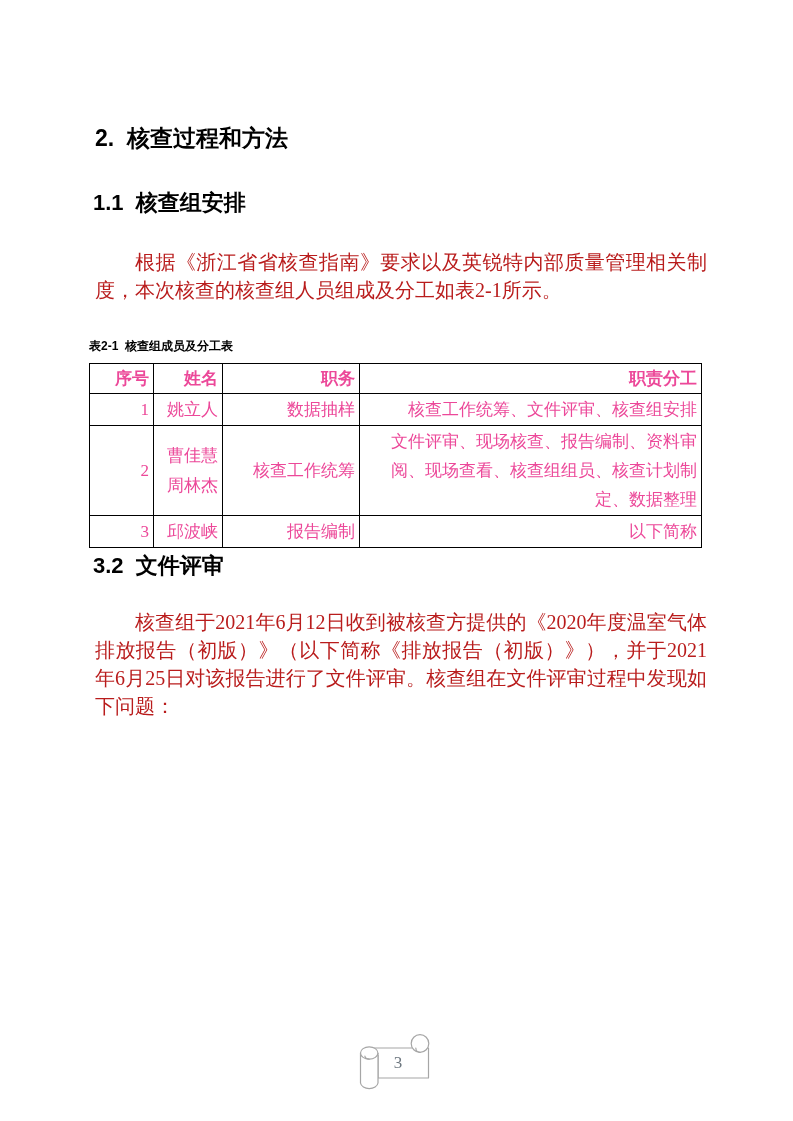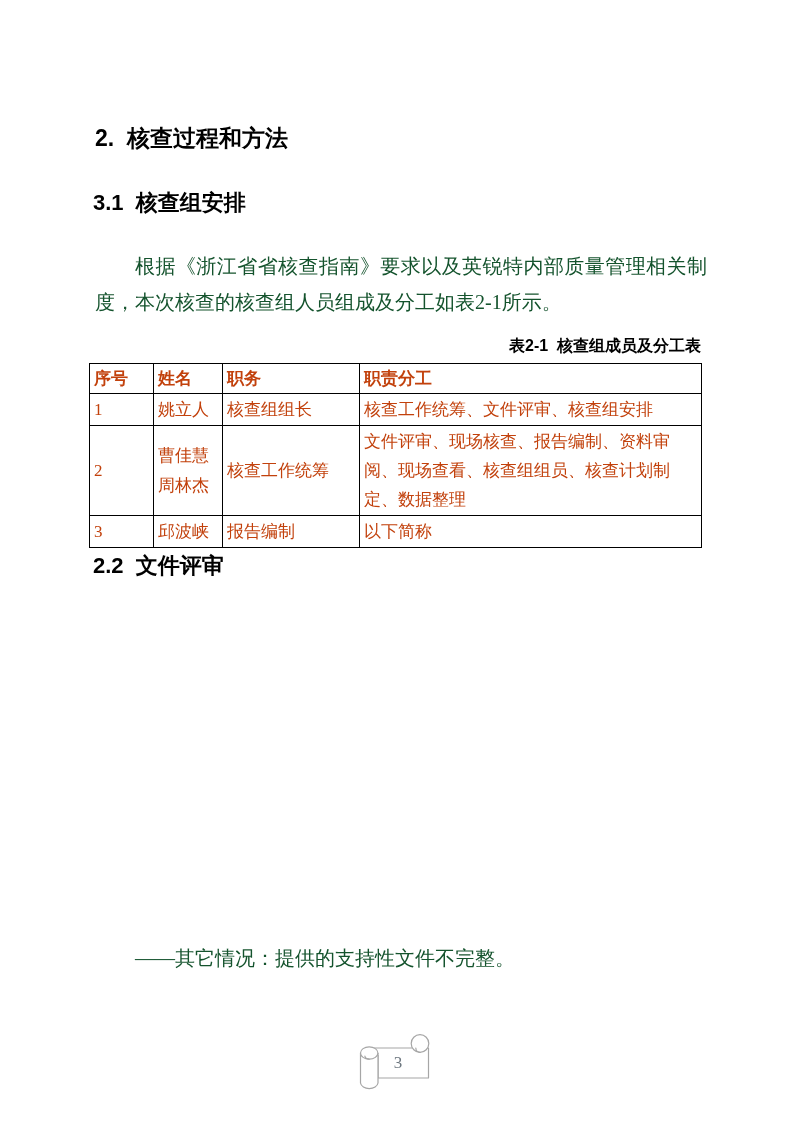--- a/index.html
+++ b/index.html
@@ -20,47 +20,47 @@
   .h2{
     position:absolute;left:93px;
     font-family:"Liberation Sans", sans-serif;
     font-weight:bold;font-size:22px;line-height:28px;
     white-space:pre;margin:0;color:#000;
   }
   .h2-21{top:189px;}
   .h2-22{top:552px;}
   .para{
     position:absolute;left:95px;width:612px;margin:0;
-    font-size:20px;line-height:36px;
+    font-size:20px;line-height:28px;
     text-align:justify;text-align-last:left;
-    text-indent:2em;color:#14532d;
+    text-indent:2em;color:#b91c1c;
   }
   .p21{top:248px;}
   .p22{top:608px;}
   .b1{top:735px;}
   .b2{top:819px;}
   .b3{top:940px;}
   .table-caption{
     position:absolute;left:89px;top:335px;width:612px;
-    text-align:right;
+    text-align:left;
     font-family:"Liberation Sans", sans-serif;
-    font-weight:bold;font-size:16px;line-height:22px;
+    font-weight:bold;font-size:12px;line-height:22px;
     white-space:pre;color:#000;
   }
   table.team{
     position:absolute;left:89px;top:363px;width:612px;
     border-collapse:collapse;table-layout:fixed;
   }
   table.team th, table.team td{
     border:1px solid #000;
     vertical-align:middle;
-    text-align:left;
+    text-align:right;
     padding:1px 4px;
     font-size:17px;
-    color:#c2410c;
+    color:#ec4899;
     overflow:hidden;
   }
   table.team th{
     font-family:"Liberation Sans", sans-serif;
     font-weight:bold;
     font-size:17px;
   }
   tr.hrow{height:30px;}
   tr.r1{height:32px;}
   tr.r2{height:64px;}
@@ -81,21 +81,21 @@
     color:#6e7880;
   }
 </style>
 </head>
 <body>
 
 <div class="page">
 
   <h1 class="h1">2.  核查过程和方法</h1>
 
-  <h2 class="h2 h2-21">3.1  核查组安排</h2>
+  <h2 class="h2 h2-21">1.1  核查组安排</h2>
 
   <p class="para p21">根据《浙江省省核查指南》要求以及英锐特内部质量管理相关制度，本次核查的核查组人员组成及分工如表2-1所示。</p>
 
   <div class="table-caption">表2-1  核查组成员及分工表</div>
 
   <table class="team">
     <colgroup>
       <col style="width:64px">
       <col style="width:69px">
       <col style="width:137px">
@@ -104,45 +104,45 @@
     <tbody>
       <tr class="hrow">
         <th>序号</th>
         <th>姓名</th>
         <th>职务</th>
         <th>职责分工</th>
       </tr>
       <tr class="r1">
         <td>1</td>
         <td>姚立人</td>
-        <td>核查组组长</td>
+        <td>数据抽样</td>
         <td class="duty">核查工作统筹、文件评审、核查组安排</td>
       </tr>
       <tr class="r2">
         <td>2</td>
         <td class="namecell">
           <div>曹佳慧</div>
           <div>周林杰</div>
         </td>
         <td>核查工作统筹</td>
         <td class="duty">文件评审、现场核查、报告编制、资料审阅、现场查看、核查组组员、核查计划制定、数据整理</td>
       </tr>
       <tr class="r3">
         <td>3</td>
         <td>邱波峡</td>
         <td>报告编制</td>
         <td class="duty">以下简称</td>
       </tr>
     </tbody>
   </table>
 
-  <h2 class="h2 h2-22">2.2  文件评审</h2>
+  <h2 class="h2 h2-22">3.2  文件评审</h2>
 
+  <p class="para p22">核查组于2021年6月12日收到被核查方提供的《2020年度温室气体排放报告（初版）》（以下简称《排放报告（初版）》），并于2021年6月25日对该报告进行了文件评审。核查组在文件评审过程中发现如下问题：</p>
 
-  <p class="para b3">——其它情况：提供的支持性文件不完整。</p>
 
   <svg class="footer-scroll" viewBox="0 0 84 62" xmlns="http://www.w3.org/2000/svg">
     <g fill="#ffffff" stroke="#a6a6a6" stroke-width="1.2" stroke-linejoin="round">
       <path d="M13 17 L72.5 17 L72.5 47 L22 47 L22 24"></path>
       <circle cx="64" cy="12.5" r="8.8"></circle>
       <path d="M64 21.3 a 4.2 4.2 0 0 1 -4.2 -4.2" fill="none" stroke-linecap="round"></path>
       <path d="M4.5 22 L4.5 52 A 8.8 6.2 0 0 0 22 52 L22 22"></path>
       <ellipse cx="13.2" cy="22" rx="8.7" ry="6.2"></ellipse>
       <path d="M13.2 28.2 a 4.3 3.1 0 0 1 -4.3 -3.1" fill="none" stroke-linecap="round"></path>
     </g>

